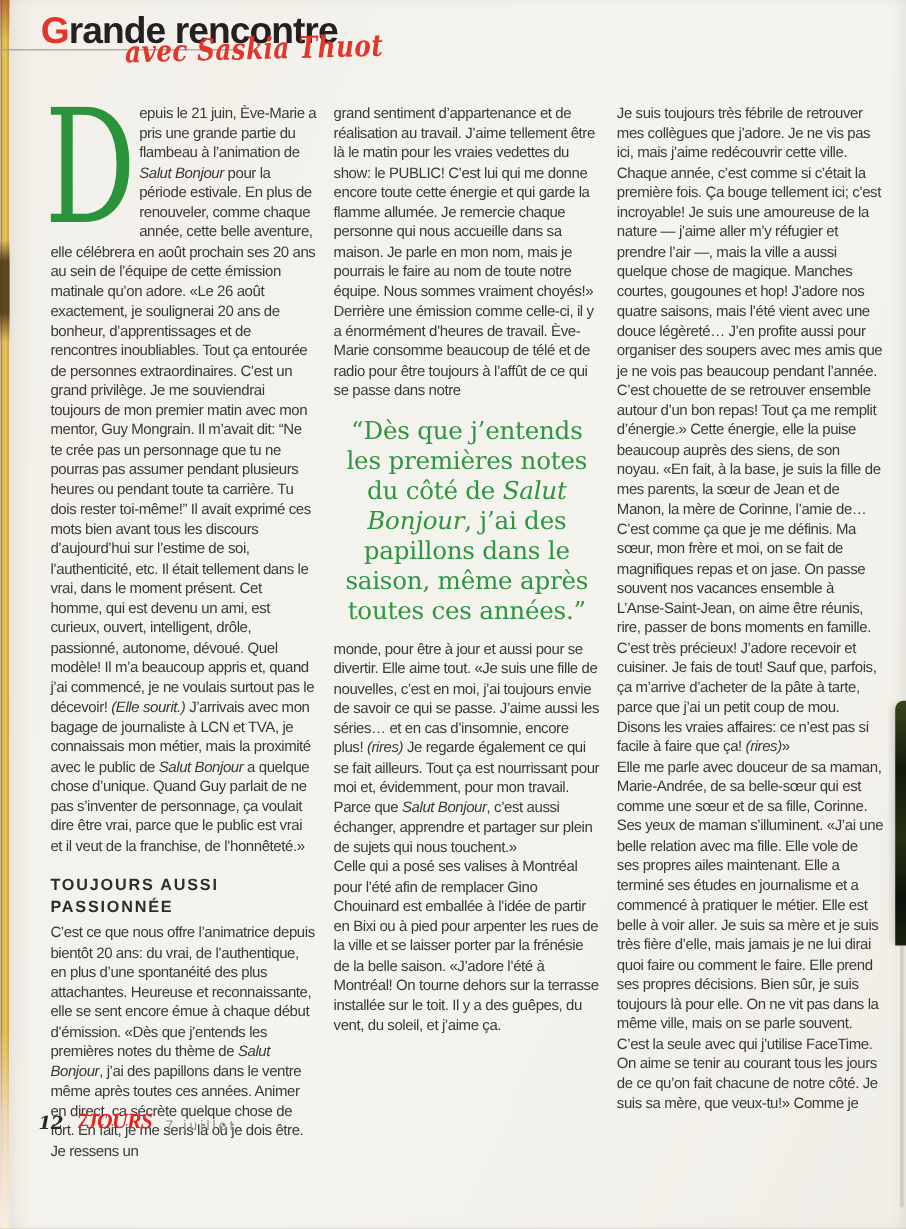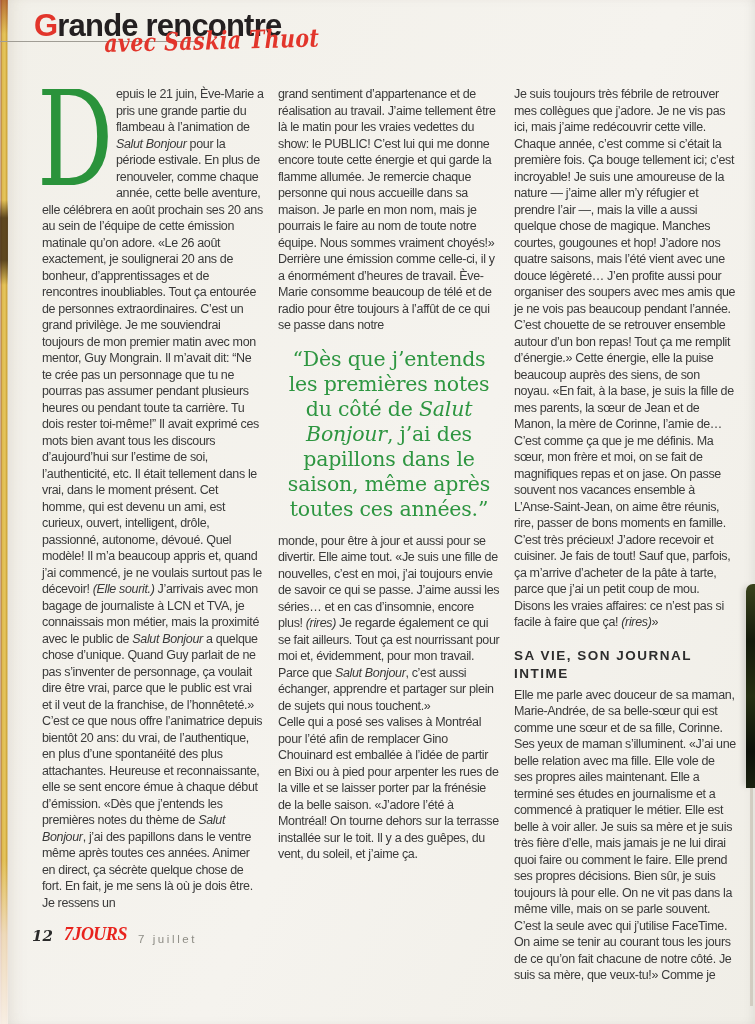--- a/index.html
+++ b/index.html
@@ -89,33 +89,33 @@
 
   <div class="cols">
 
     <div class="col">
       <div class="dropcap-box">
         <svg viewBox="0 0 66 97" preserveAspectRatio="none" aria-hidden="true">
           <text x="-5" y="96" font-family="DejaVu Serif, serif" font-size="132" fill="#2a933b" textLength="76" lengthAdjust="spacingAndGlyphs">D</text>
         </svg>
       </div>
       <p><span>epuis le 21 juin, Ève-Marie a pris une grande partie du flambeau à l’animation de </span><i>Salut Bonjour</i><span> pour la période estivale. En plus de renouveler, comme chaque année, cette belle aventure, elle célébrera en août prochain ses 20 ans au sein de l’équipe de cette émission matinale qu’on adore. «Le 26 août exactement, je soulignerai 20 ans de bonheur, d’apprentissages et de rencontres inoubliables. Tout ça entourée de personnes extraordinaires. C’est un grand privilège. Je me souviendrai toujours de mon premier matin avec mon mentor, Guy Mongrain. Il m’avait dit: “Ne te crée pas un personnage que tu ne pourras pas assumer pendant plusieurs heures ou pendant toute ta carrière. Tu dois rester toi-même!” Il avait exprimé ces mots bien avant tous les discours d’aujourd’hui sur l’estime de soi, l’authenticité, etc. Il était tellement dans le vrai, dans le moment présent. Cet homme, qui est devenu un ami, est curieux, ouvert, intelligent, drôle, passionné, autonome, dévoué. Quel modèle! Il m’a beaucoup appris et, quand j’ai commencé, je ne voulais surtout pas le décevoir! </span><i>(Elle sourit.)</i><span> J’arrivais avec mon bagage de journaliste à LCN et TVA, je connaissais mon métier, mais la proximité avec le public de </span><i>Salut Bonjour</i><span> a quelque chose d’unique. Quand Guy parlait de ne pas s’inventer de personnage, ça voulait dire être vrai, parce que le public est vrai et il veut de la franchise, de l’honnêteté.»</span></p>
+      <h3 class="section-heading">TOUJOURS AUSSI PASSIONNÉE</h3>
       <p><span>C’est ce que nous offre l’animatrice depuis bientôt 20 ans: du vrai, de l’authentique, en plus d’une spontanéité des plus attachantes. Heureuse et reconnaissante, elle se sent encore émue à chaque début d’émission. «Dès que j’entends les premières notes du thème de </span><i>Salut Bonjour</i><span>, j’ai des papillons dans le ventre même après toutes ces années. Animer en direct, ça sécrète quelque chose de fort. En fait, je me sens là où je dois être. Je ressens un</span></p>
     </div>
 
     <div class="col">
       <p>grand sentiment d’appartenance et de réalisation au travail. J’aime tellement être là le matin pour les vraies vedettes du show: le PUBLIC! C’est lui qui me donne encore toute cette énergie et qui garde la flamme allumée. Je remercie chaque personne qui nous accueille dans sa maison. Je parle en mon nom, mais je pourrais le faire au nom de toute notre équipe. Nous sommes vraiment choyés!» Derrière une émission comme celle-ci, il y a énormément d’heures de travail. Ève-Marie consomme beaucoup de télé et de radio pour être toujours à l’affût de ce qui se passe dans notre</p>
       <div class="pullquote"><span>“Dès que j’entends les premières notes du côté de </span><i>Salut Bonjour</i><span>, j’ai des papillons dans le saison, même après toutes ces années.”</span></div>
       <p><span>monde, pour être à jour et aussi pour se divertir. Elle aime tout. «Je suis une fille de nouvelles, c’est en moi, j’ai toujours envie de savoir ce qui se passe. J’aime aussi les séries… et en cas d’insomnie, encore plus! </span><i>(rires)</i><span> Je regarde également ce qui se fait ailleurs. Tout ça est nourrissant pour moi et, évidemment, pour mon travail. Parce que </span><i>Salut Bonjour</i><span>, c’est aussi échanger, apprendre et partager sur plein de sujets qui nous touchent.»</span></p>
       <p>Celle qui a posé ses valises à Montréal pour l’été afin de remplacer Gino Chouinard est emballée à l’idée de partir en Bixi ou à pied pour arpenter les rues de la ville et se laisser porter par la frénésie de la belle saison. «J’adore l’été à Montréal! On tourne dehors sur la terrasse installée sur le toit. Il y a des guêpes, du vent, du soleil, et j’aime ça.</p>
     </div>
 
     <div class="col">
       <p><span>Je suis toujours très fébrile de retrouver mes collègues que j’adore. Je ne vis pas ici, mais j’aime redécouvrir cette ville. Chaque année, c’est comme si c’était la première fois. Ça bouge tellement ici; c’est incroyable! Je suis une amoureuse de la nature — j’aime aller m’y réfugier et prendre l’air —, mais la ville a aussi quelque chose de magique. Manches courtes, gougounes et hop! J’adore nos quatre saisons, mais l’été vient avec une douce légèreté… J’en profite aussi pour organiser des soupers avec mes amis que je ne vois pas beaucoup pendant l’année. C’est chouette de se retrouver ensemble autour d’un bon repas! Tout ça me remplit d’énergie.» Cette énergie, elle la puise beaucoup auprès des siens, de son noyau. «En fait, à la base, je suis la fille de mes parents, la sœur de Jean et de Manon, la mère de Corinne, l’amie de… C’est comme ça que je me définis. Ma sœur, mon frère et moi, on se fait de magnifiques repas et on jase. On passe souvent nos vacances ensemble à L’Anse-Saint-Jean, on aime être réunis, rire, passer de bons moments en famille. C’est très précieux! J’adore recevoir et cuisiner. Je fais de tout! Sauf que, parfois, ça m’arrive d’acheter de la pâte à tarte, parce que j’ai un petit coup de mou. Disons les vraies affaires: ce n’est pas si facile à faire que ça! </span><i>(rires)</i><span>»</span></p>
-      <h3 class="section-heading">SA VIE, SON JOURNAL INTIME</h3>
       <p>Elle me parle avec douceur de sa maman, Marie-Andrée, de sa belle-sœur qui est comme une sœur et de sa fille, Corinne. Ses yeux de maman s’illuminent. «J’ai une belle relation avec ma fille. Elle vole de ses propres ailes maintenant. Elle a terminé ses études en journalisme et a commencé à pratiquer le métier. Elle est belle à voir aller. Je suis sa mère et je suis très fière d’elle, mais jamais je ne lui dirai quoi faire ou comment le faire. Elle prend ses propres décisions. Bien sûr, je suis toujours là pour elle. On ne vit pas dans la même ville, mais on se parle souvent. C’est la seule avec qui j’utilise FaceTime. On aime se tenir au courant tous les jours de ce qu’on fait chacune de notre côté. Je suis sa mère, que veux-tu!» Comme je</p>
     </div>
 
   </div>
 
   <div class="footer">
     <span class="page-num">12</span>
     <span class="mag-logo">7JOURS</span>
     <span class="issue-date">7 juillet</span>
   </div>

